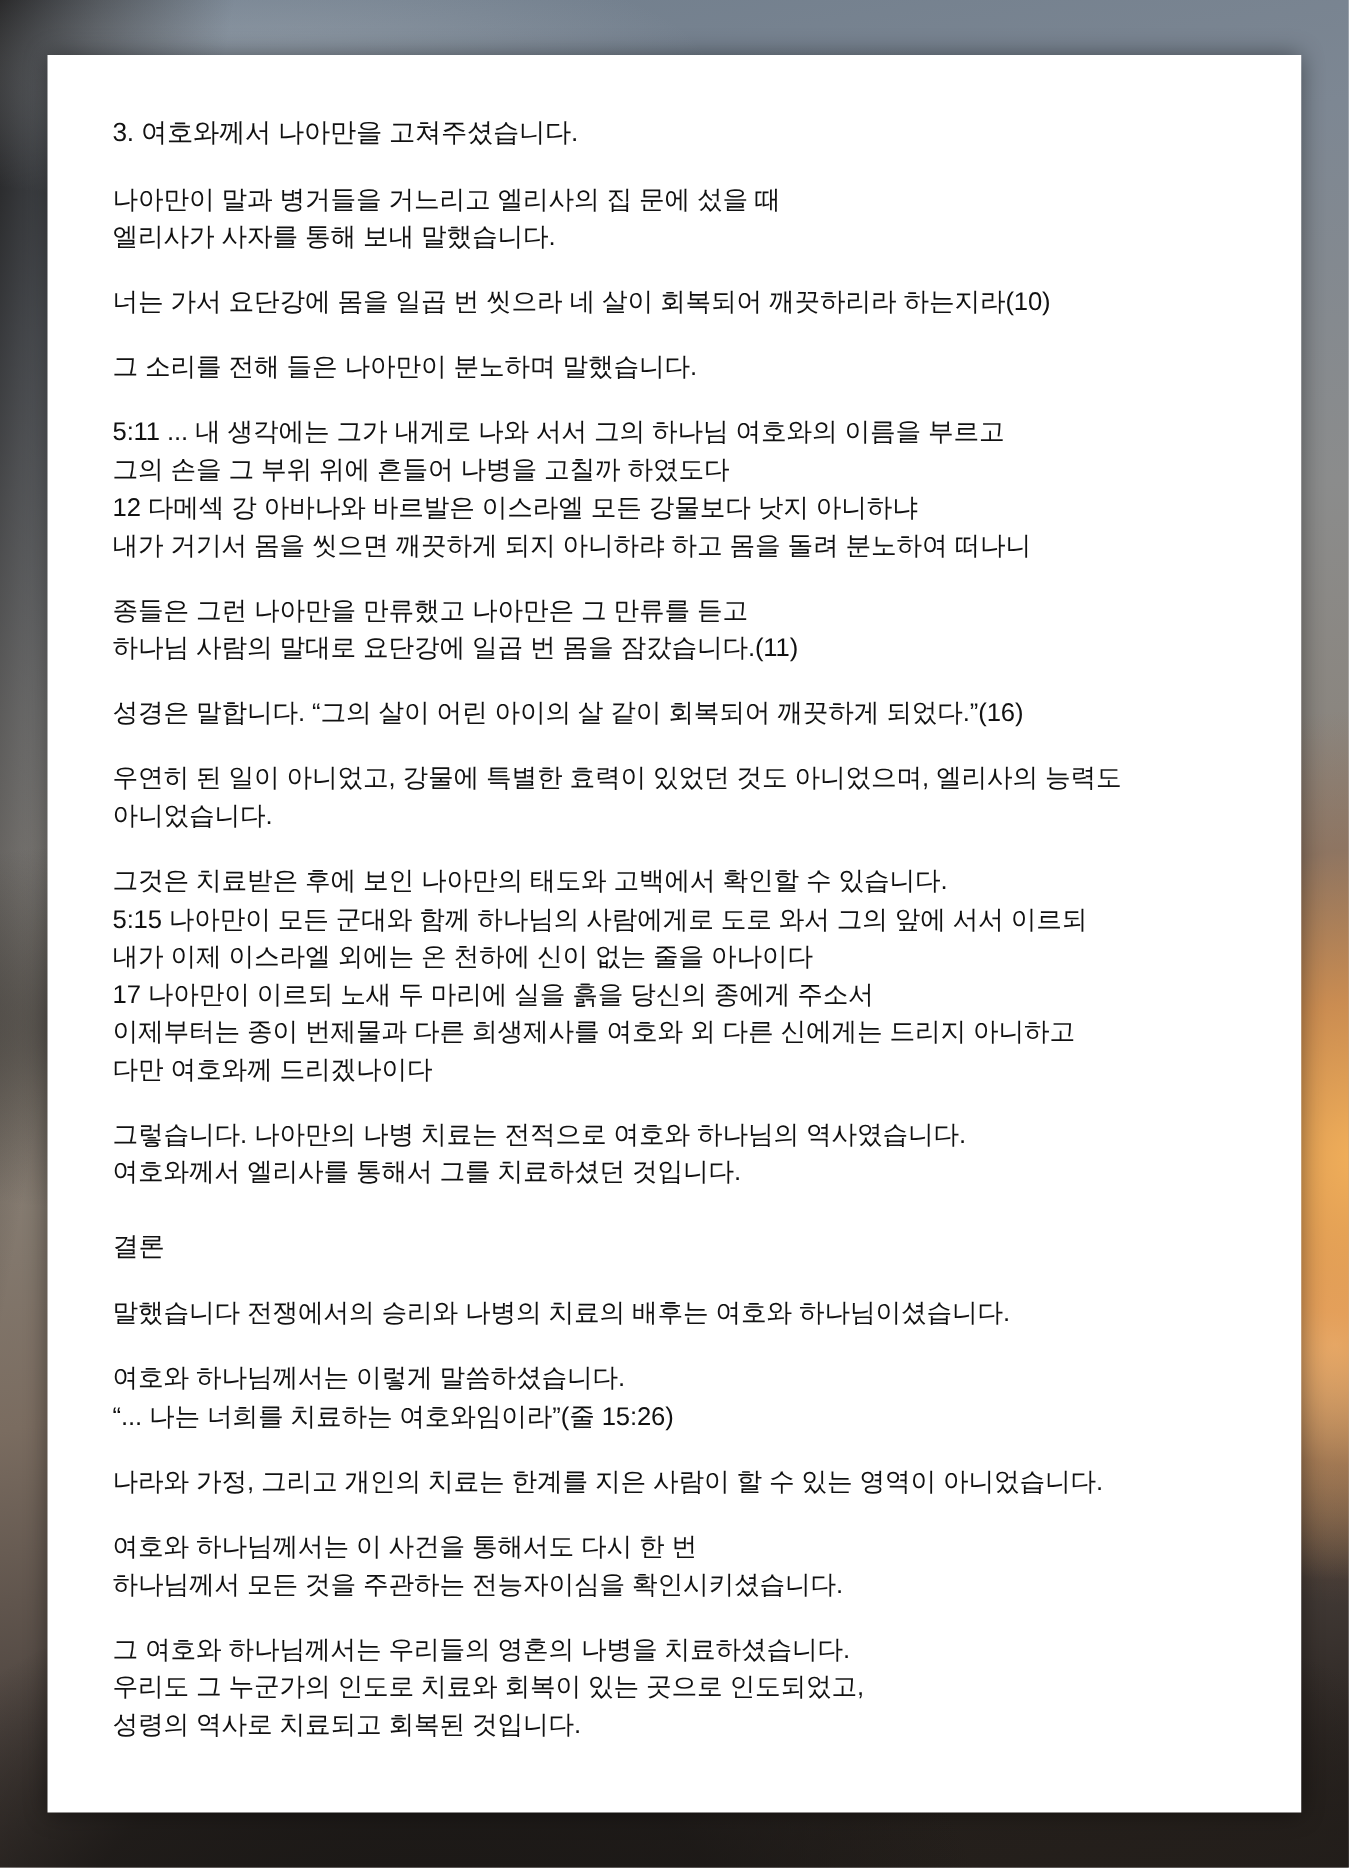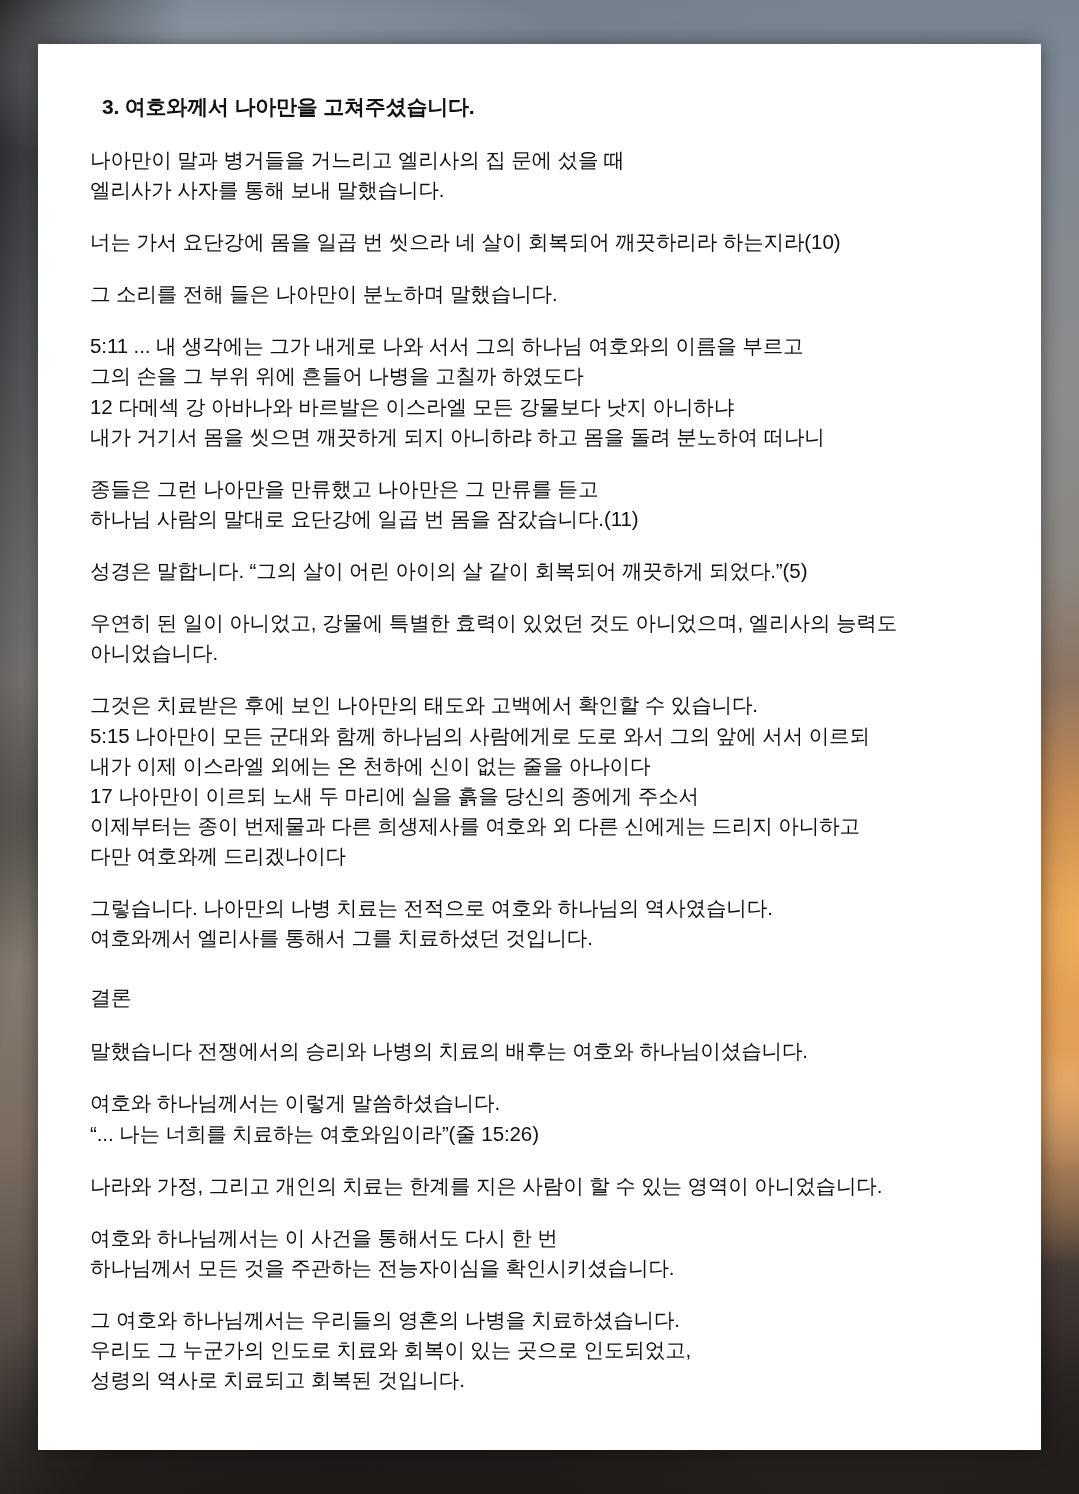--- a/index.html
+++ b/index.html
@@ -58,22 +58,22 @@
 
   .doc-body {
     color: #111111;
     font-size: 20.5px;
     line-height: 1.47;
     letter-spacing: -0.1px;
   }
 
   h2.section-heading {
     font-size: 21px;
-    font-weight: bold;
-    margin: 0 0 22px 12px;
+    font-weight: normal;
+    margin: 0 0 22px 0;
     letter-spacing: -0.2px;
   }
   h3.conclusion-heading {
     font-size: 21px;
     font-weight: normal;
     margin: 30px 0 22px 0;
     letter-spacing: -0.2px;
   }
 
   p.para {
@@ -106,21 +106,21 @@
     <p class="para">그 소리를 전해 들은 나아만이 분노하며 말했습니다.</p>
 
     <div class="verse-block">5:11 ... 내 생각에는 그가 내게로 나와 서서 그의 하나님 여호와의 이름을 부르고
           그의 손을 그 부위 위에 흔들어 나병을 고칠까 하였도다
     12 다메섹 강 아바나와 바르발은 이스라엘 모든 강물보다 낫지 아니하냐
           내가 거기서 몸을 씻으면 깨끗하게 되지 아니하랴 하고 몸을 돌려 분노하여 떠나니</div>
 
     <p class="para">종들은 그런 나아만을 만류했고 나아만은 그 만류를 듣고
 하나님 사람의 말대로 요단강에 일곱 번 몸을 잠갔습니다.(11)</p>
 
-    <p class="para">성경은 말합니다. “그의 살이 어린 아이의 살 같이 회복되어 깨끗하게 되었다.”(5)</p>
+    <p class="para">성경은 말합니다. “그의 살이 어린 아이의 살 같이 회복되어 깨끗하게 되었다.”(16)</p>
 
     <p class="para">우연히 된 일이 아니었고, 강물에 특별한 효력이 있었던 것도 아니었으며, 엘리사의 능력도
 아니었습니다.</p>
 
     <div class="verse-block">그것은 치료받은 후에 보인 나아만의 태도와 고백에서 확인할 수 있습니다.
 5:15 나아만이 모든 군대와 함께 하나님의 사람에게로 도로 와서 그의 앞에 서서 이르되
           내가 이제 이스라엘 외에는 온 천하에 신이 없는 줄을 아나이다
     17 나아만이 이르되 노새 두 마리에 실을 흙을 당신의 종에게 주소서
         이제부터는 종이 번제물과 다른 희생제사를 여호와 외 다른 신에게는 드리지 아니하고
         다만 여호와께 드리겠나이다</div>

